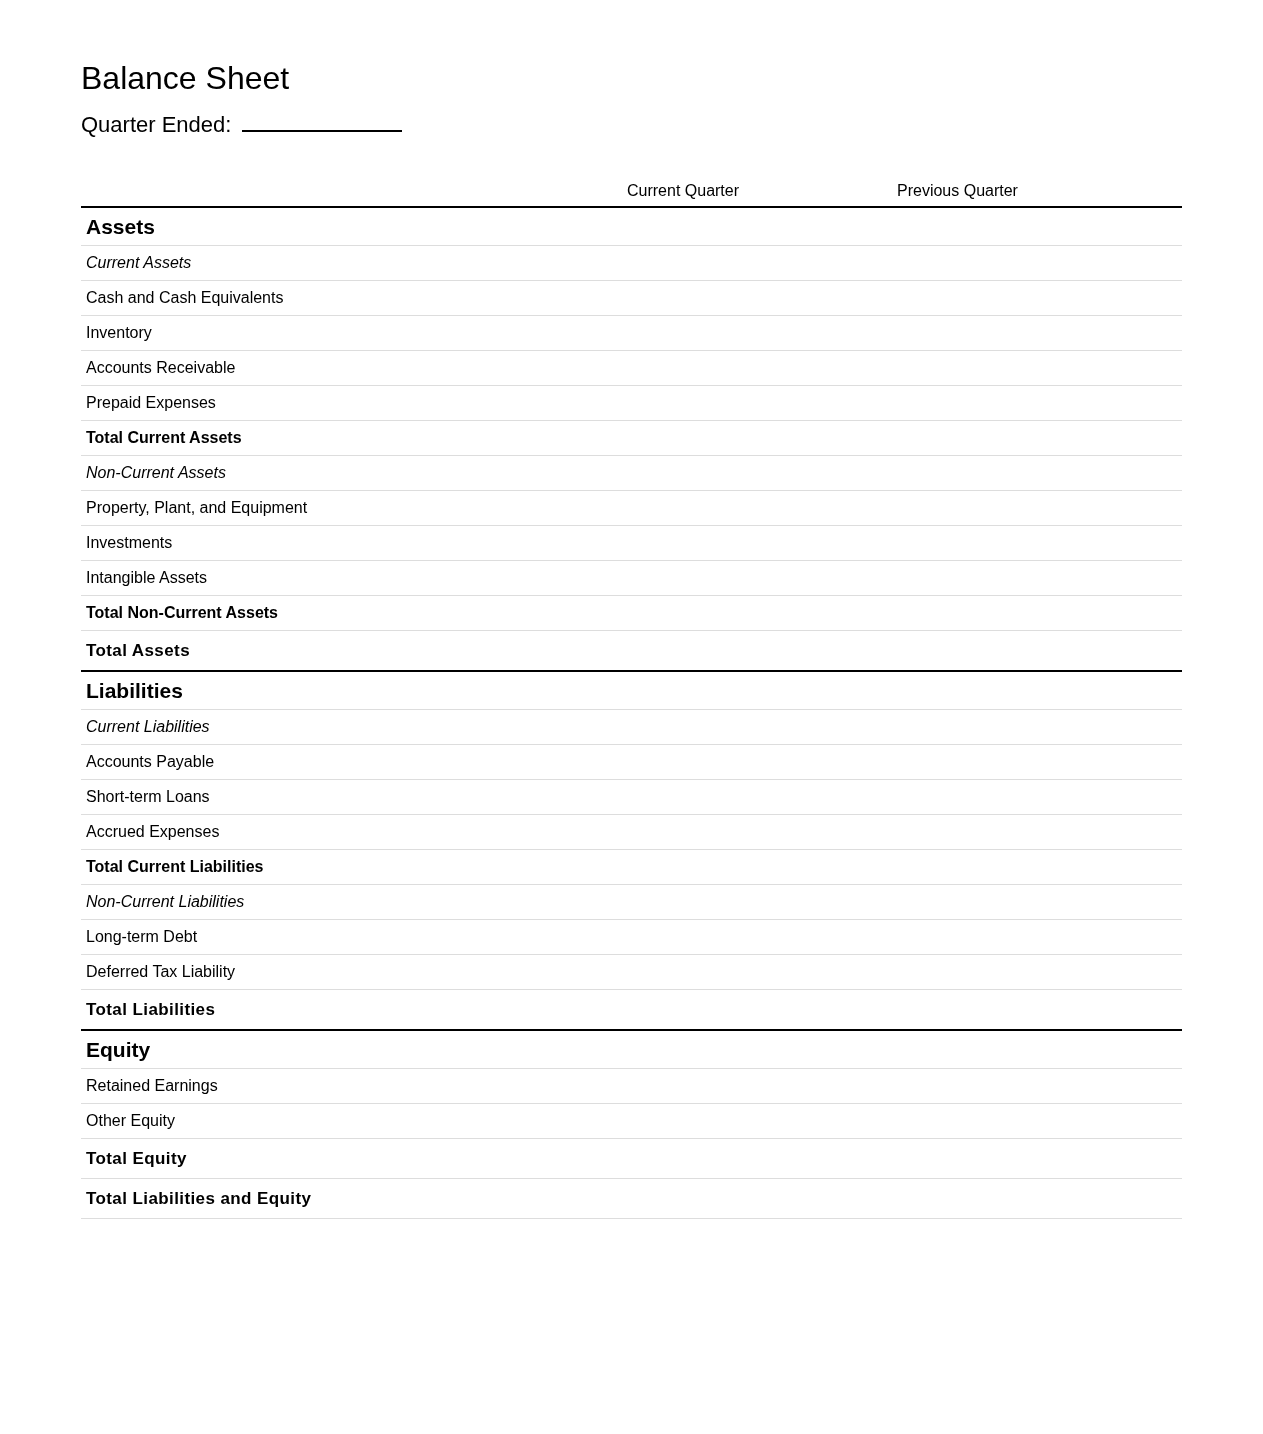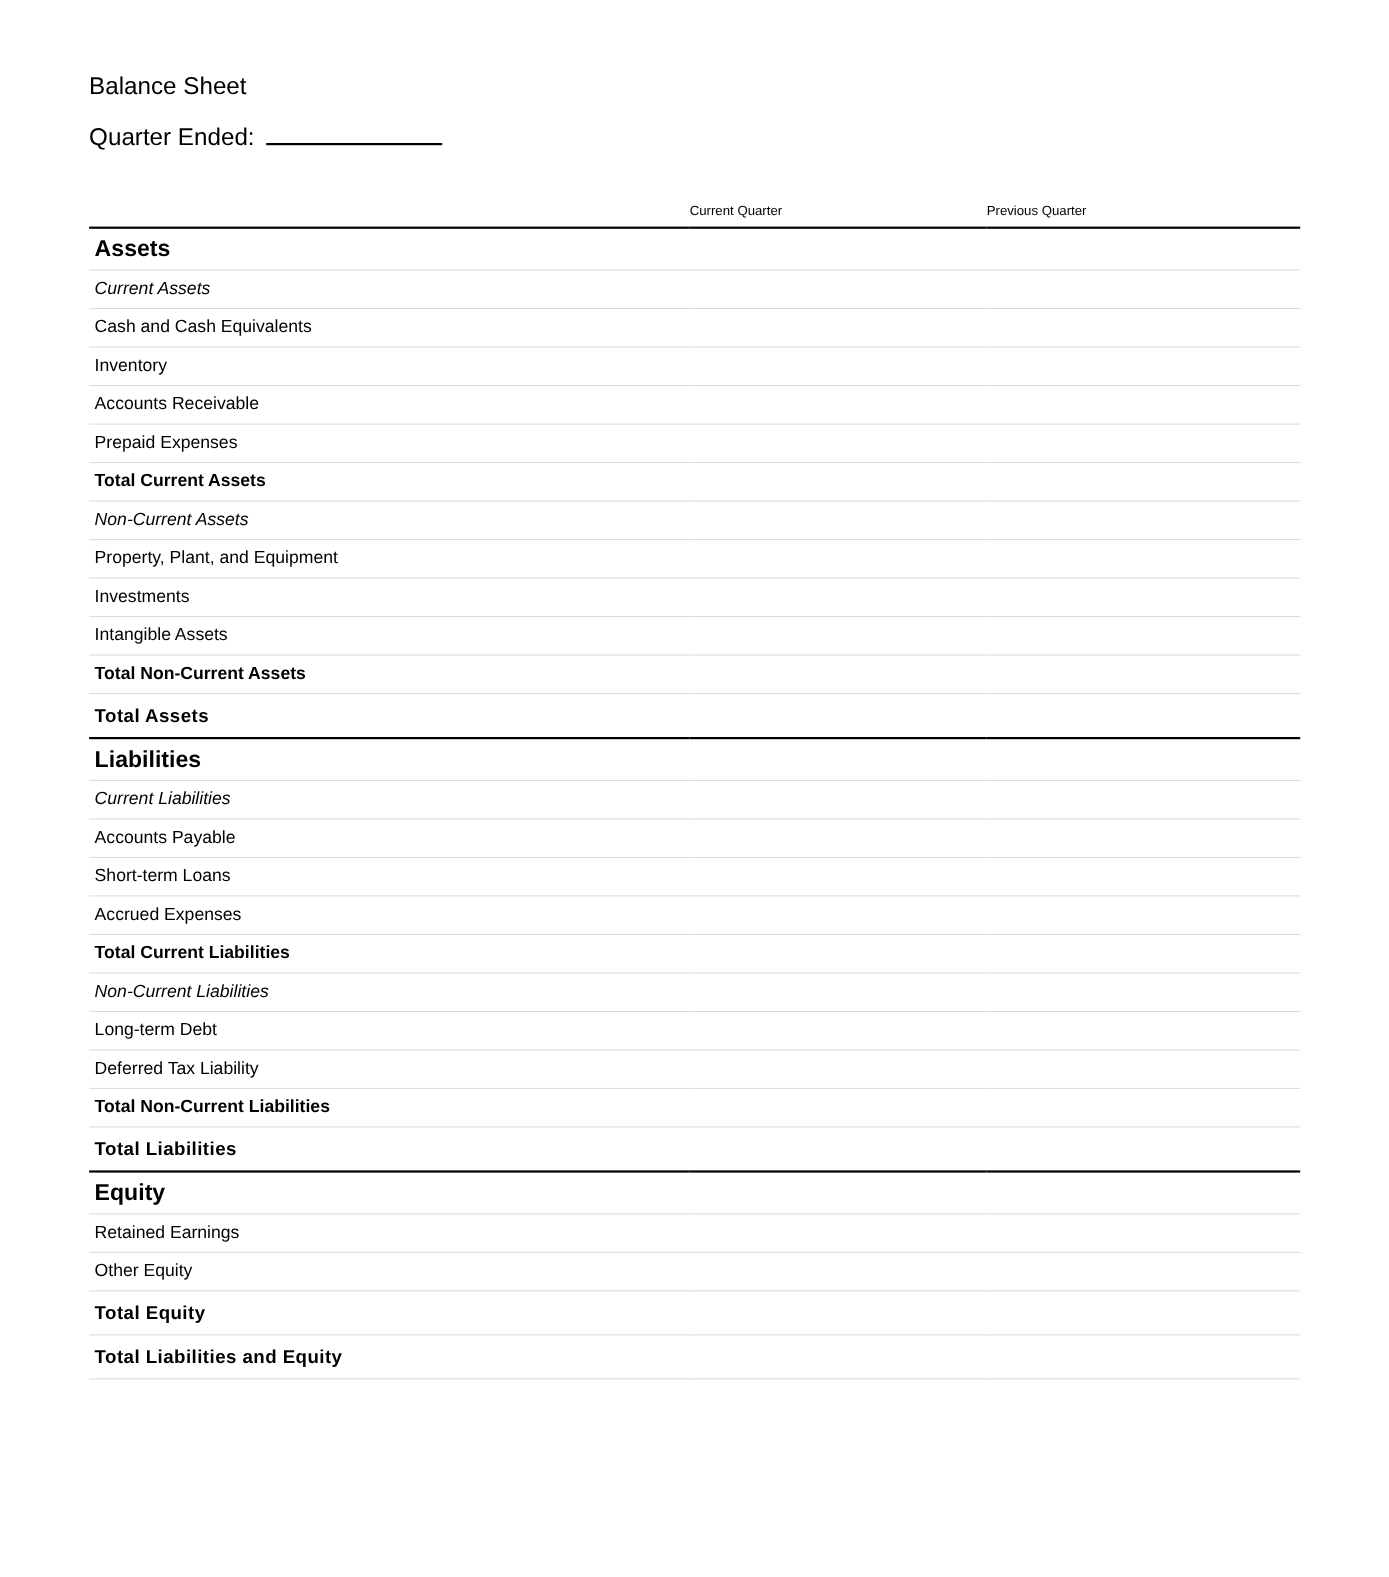--- a/index.html
+++ b/index.html
@@ -1,22 +1,22 @@
 <!DOCTYPE html>
 <html><head>
 <meta charset="utf-8">
 <style>
   html, body { margin: 0; padding: 0; background: #ffffff; }
   body { width: 1263px; height: 1434px; font-family: "Liberation Sans", sans-serif; color: #000; position: relative; }
   .page { position: absolute; left: 81px; top: 0; width: 1101px; }
-  h1 { font-size: 22px; font-weight: normal; margin: 0; position: absolute; top: 59px; left: 0; line-height: 38px; white-space: nowrap; }
+  h1 { font-size: 32px; font-weight: normal; margin: 0; position: absolute; top: 59px; left: 0; line-height: 38px; white-space: nowrap; }
   .quarter { font-size: 22px; position: absolute; top: 108px; left: 0; line-height: 28px; white-space: nowrap; text-align: center; }
   .quarter .blank { display: inline-block; width: 160px; border-bottom: 2px solid #000; height: 22px; vertical-align: baseline; margin-left: 4px; }
   table { position: absolute; top: 176px; left: 0; width: 1101px; border-collapse: collapse; font-size: 16px; }
-  thead th { font-weight: normal; height: 30px; border-bottom: 2px solid #000; padding: 0; text-align: left; vertical-align: middle; font-size: 12px; }
+  thead th { font-weight: normal; height: 30px; border-bottom: 2px solid #000; padding: 0; text-align: left; vertical-align: middle; font-size: 16px; }
   th.c-label { width: 546px; }
   th.c-cur { width: 270px; }
   td { padding: 0 0 0 5px; height: 34px; border-bottom: 1px solid #dddddd; vertical-align: middle; }
   tr.section td { font-weight: bold; font-size: 21px; height: 37px; }
   tr.sub td { font-style: italic; }
   tr.total td { font-weight: bold; }
   tr.grand td { font-weight: bold; font-size: 17px; letter-spacing: 0.4px; height: 39px; }
   tr.grand.rule td { border-bottom: 2px solid #000; }
 </style>
 </head>
@@ -140,25 +140,20 @@
         <tr class="item">
           <td>Long-term Debt</td>
           <td></td>
           <td></td>
         </tr>
         <tr class="item">
           <td>Deferred Tax Liability</td>
           <td></td>
           <td></td>
         </tr>
-        <tr class="total">
-          <td>Total Non-Current Liabilities</td>
-          <td></td>
-          <td></td>
-        </tr>
         <tr class="grand rule">
           <td>Total Liabilities</td>
           <td></td>
           <td></td>
         </tr>
         <tr class="section">
           <td>Equity</td>
           <td></td>
           <td></td>
         </tr>

